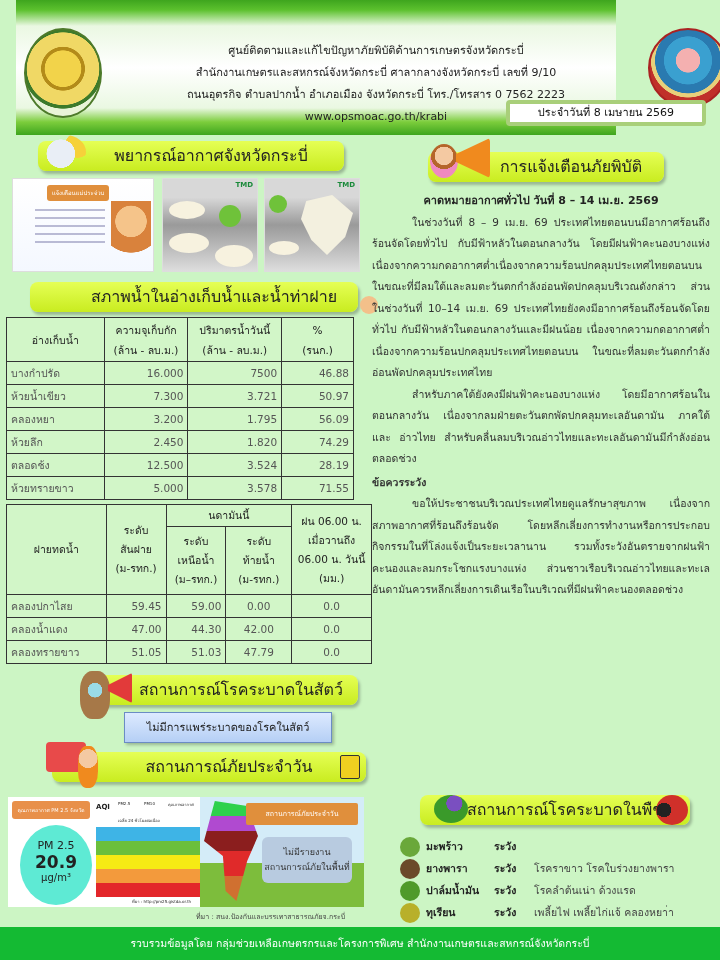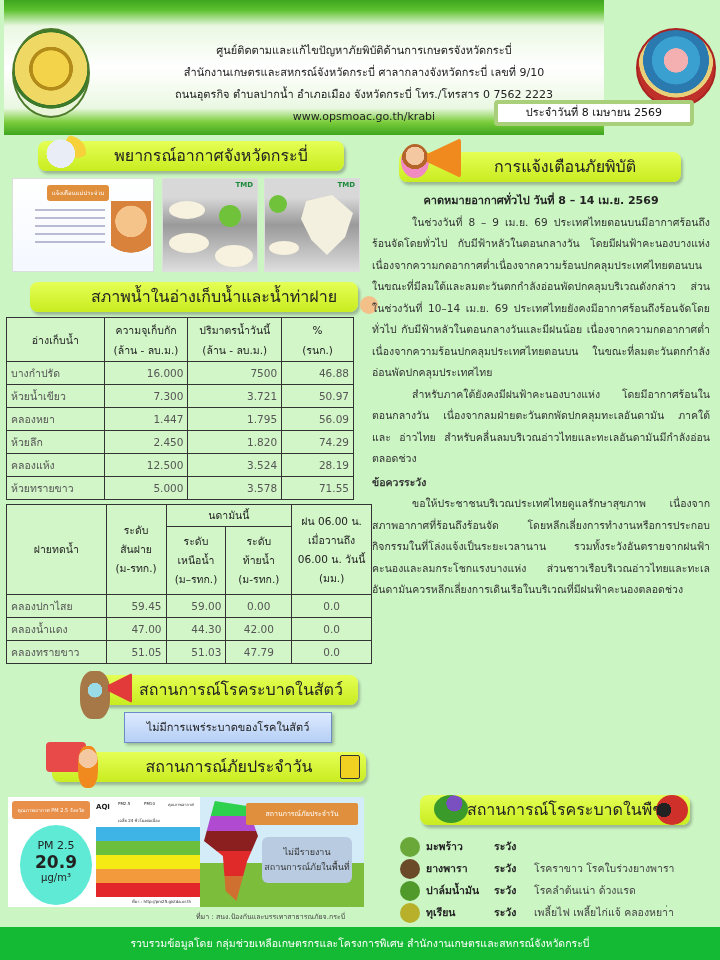--- a/index.html
+++ b/index.html
@@ -1,20 +1,20 @@
 <!DOCTYPE html>
 <html><head>
 <meta charset="utf-8">
 <style>
   * { box-sizing: border-box; margin: 0; padding: 0; }
   html, body { width: 720px; height: 960px; overflow: hidden; }
   body { font-family: "DejaVu Sans", sans-serif; background: #ccf5c4; position: relative; color: #222; }
 
   
-  .header { position: absolute; left: 4px; top: 0; width: 600px; height: 135px;
+  .header { position: absolute; left: 16px; top: 0; width: 600px; height: 135px;
     background: linear-gradient(180deg, #3ea51e 0px, #5cc12e 10px, #eaf8e2 26px, #ffffff 50%, #eaf8e2 108px, #7ccd3c 122px, #3ea51e 135px); }
   .logo-left { position: absolute; left: 8px; top: 28px; width: 78px; height: 90px; border-radius: 50%;
     background: radial-gradient(circle at 50% 45%, #f2d34a 0 30%, #b38b19 31% 36%, #f0d865 37% 60%, #3c7a2a 61% 66%, #e9f4d8 67%); border: 2px solid #4d7a2a; }
   .logo-right { position: absolute; left: 632px; top: 28px; width: 80px; height: 80px; border-radius: 50%;
     background: radial-gradient(circle at 50% 40%, #f4b0b0 0 20%, #3aa0d0 21% 40%, #2a7ab0 41% 55%, #e8d07a 56% 62%, #c0302a 63% 100%); border: 2px solid #a22; }
   .header-text { position: absolute; left: 120px; top: 40px; width: 480px; text-align: center; font-size: 11px; line-height: 22px; color: #222; }
   .date-box { position: absolute; left: 490px; top: 100px; width: 200px; height: 26px; background: #fff;
     border: 4px solid #a9cf7a; border-radius: 4px; font-size: 11px; text-align: center; line-height: 18px; color: #111; }
 
   
@@ -159,32 +159,32 @@
         <td class="num">46.88</td>
       </tr>
   <tr>
         <td>ห้วยน้ำเขียว</td>
         <td class="num">7.300</td>
         <td class="num">3.721</td>
         <td class="num">50.97</td>
       </tr>
   <tr>
         <td>คลองหยา</td>
-        <td class="num">1.447</td>
+        <td class="num">3.200</td>
         <td class="num">1.795</td>
         <td class="num">56.09</td>
       </tr>
   <tr>
         <td>ห้วยลึก</td>
         <td class="num">2.450</td>
         <td class="num">1.820</td>
         <td class="num">74.29</td>
       </tr>
   <tr>
-        <td>คลองแห้ง</td>
+        <td>ตลอดช้ง</td>
         <td class="num">12.500</td>
         <td class="num">3.524</td>
         <td class="num">28.19</td>
       </tr>
   <tr>
         <td>ห้วยทรายขาว</td>
         <td class="num">5.000</td>
         <td class="num">3.578</td>
         <td class="num">71.55</td>
       </tr>
@@ -244,21 +244,21 @@
   <tr>
         <td>คลองทรายขาว</td>
         <td class="num">51.05</td>
         <td class="num">51.03</td>
         <td class="ctr">47.79</td>
         <td class="ctr">0.0</td>
       </tr>
 </tbody>
   </table>
 
-<div class="pill" style="left:399px; top:152px; width:282px;">
+<div class="pill" style="left:428px; top:152px; width:236px;">
   <div class="pill-icon" style="left:2px; top:-8px; width:28px; height:34px; background: radial-gradient(circle at 50% 35%, #f4c9a2 0 35%, #b5652a 36% 50%, #f08ac0 51%);"></div>
   <div class="pill-icon" style="left:28px; top:-14px; width:34px; height:40px; border-radius:4px; background:#f08a1e; clip-path: polygon(0 40%, 100% 0, 100% 100%, 0 60%);"></div>
   <span class="t" style="padding-left:50px;">การแจ้งเตือนภัยพิบัติ</span>
 </div>
 
 <div class="warn">
   <div class="h">คาดหมายอากาศทั่วไป วันที่ 8 – 14 เม.ย. 2569</div>
   <p>ในช่วงวันที่ 8 – 9 เม.ย. 69 ประเทศไทยตอนบนมีอากาศร้อนถึงร้อนจัดโดยทั่วไป กับมีฟ้าหลัวในตอนกลางวัน โดยมีฝนฟ้าคะนองบางแห่ง เนื่องจากความกดอากาศต่ำเนื่องจากความร้อนปกคลุมประเทศไทยตอนบน ในขณะที่มีลมใต้และลมตะวันตกกำลังอ่อนพัดปกคลุมบริเวณดังกล่าว ส่วนในช่วงวันที่ 10–14 เม.ย. 69 ประเทศไทยยังคงมีอากาศร้อนถึงร้อนจัดโดยทั่วไป กับมีฟ้าหลัวในตอนกลางวันและมีฝนน้อย เนื่องจากความกดอากาศต่ำเนื่องจากความร้อนปกคลุมประเทศไทยตอนบน ในขณะที่ลมตะวันตกกำลังอ่อนพัดปกคลุมประเทศไทย</p>
   <p>สำหรับภาคใต้ยังคงมีฝนฟ้าคะนองบางแห่ง โดยมีอากาศร้อนในตอนกลางวัน เนื่องจากลมฝ่ายตะวันตกพัดปกคลุมทะเลอันดามัน ภาคใต้ และ อ่าวไทย สำหรับคลื่นลมบริเวณอ่าวไทยและทะเลอันดามันมีกำลังอ่อน ตลอดช่วง</p>
   <p class="caution">ข้อควรระวัง</p>

